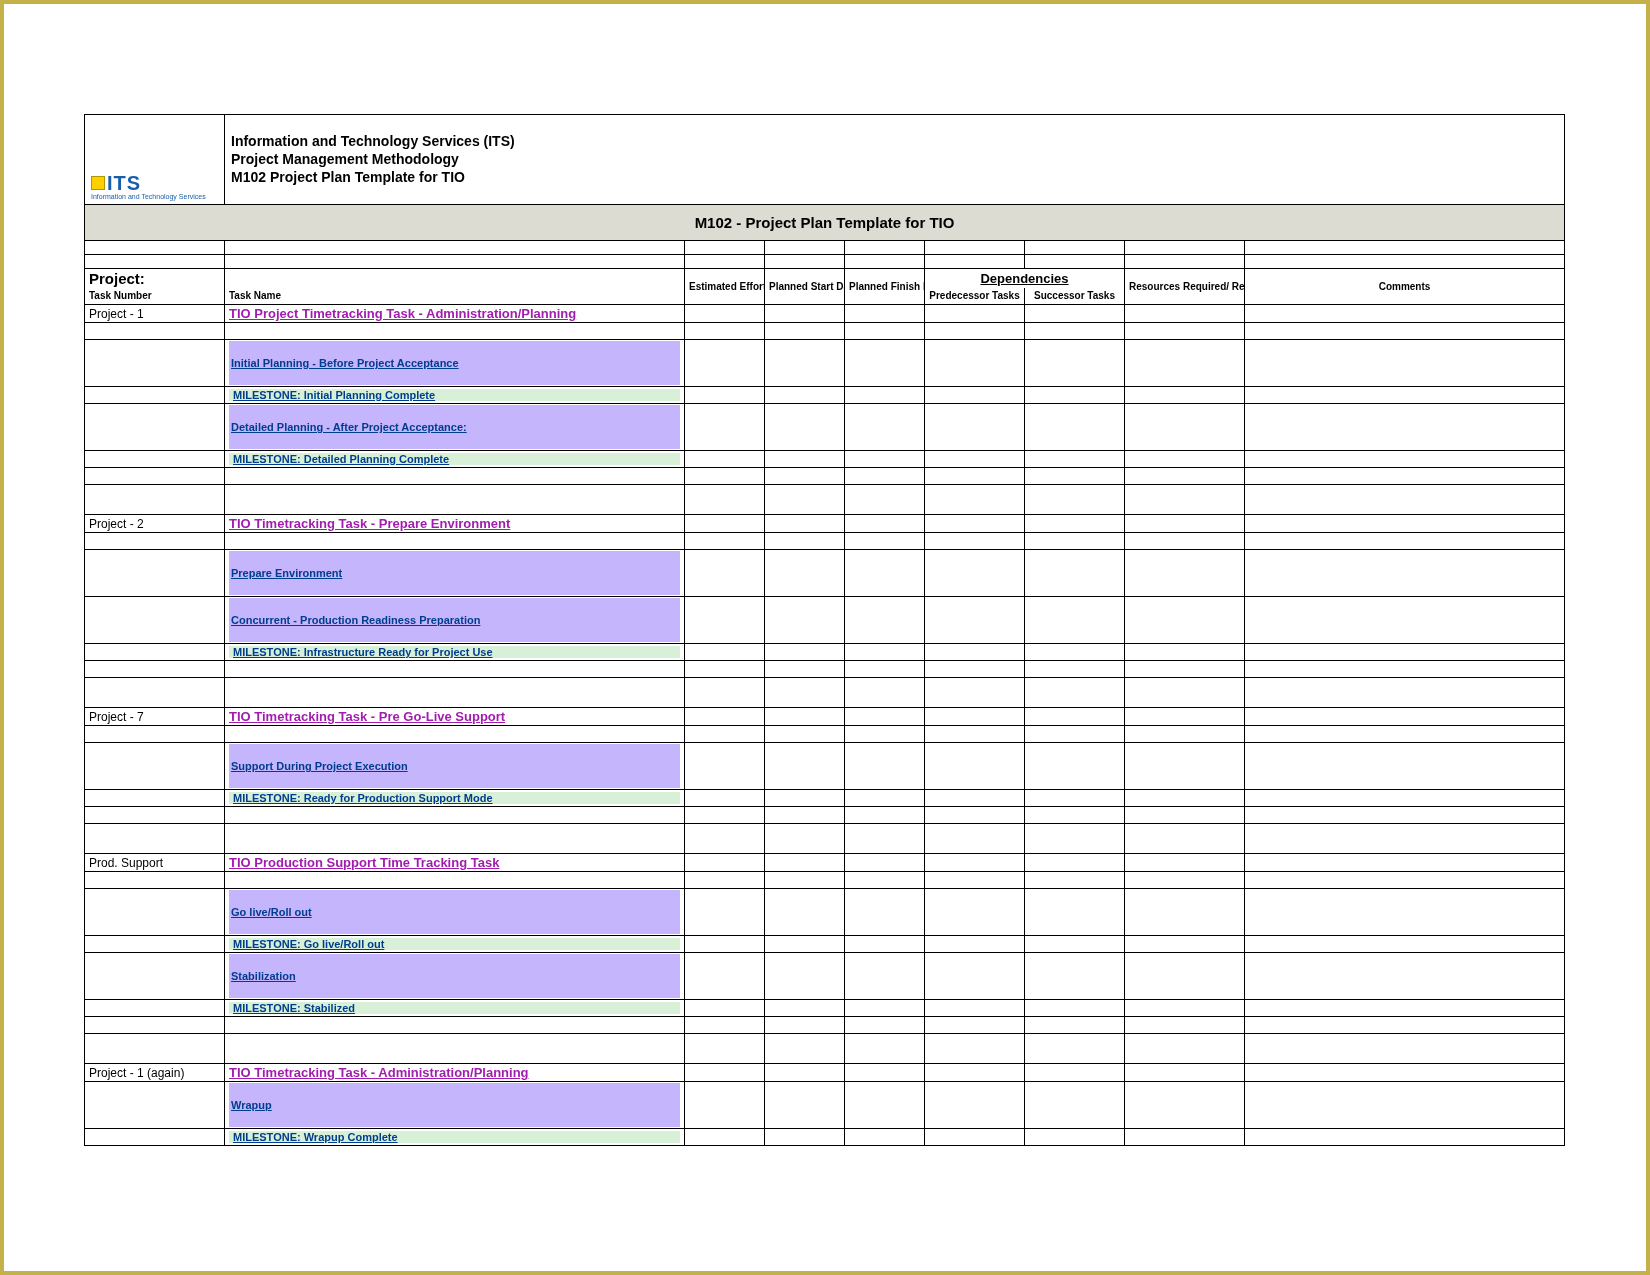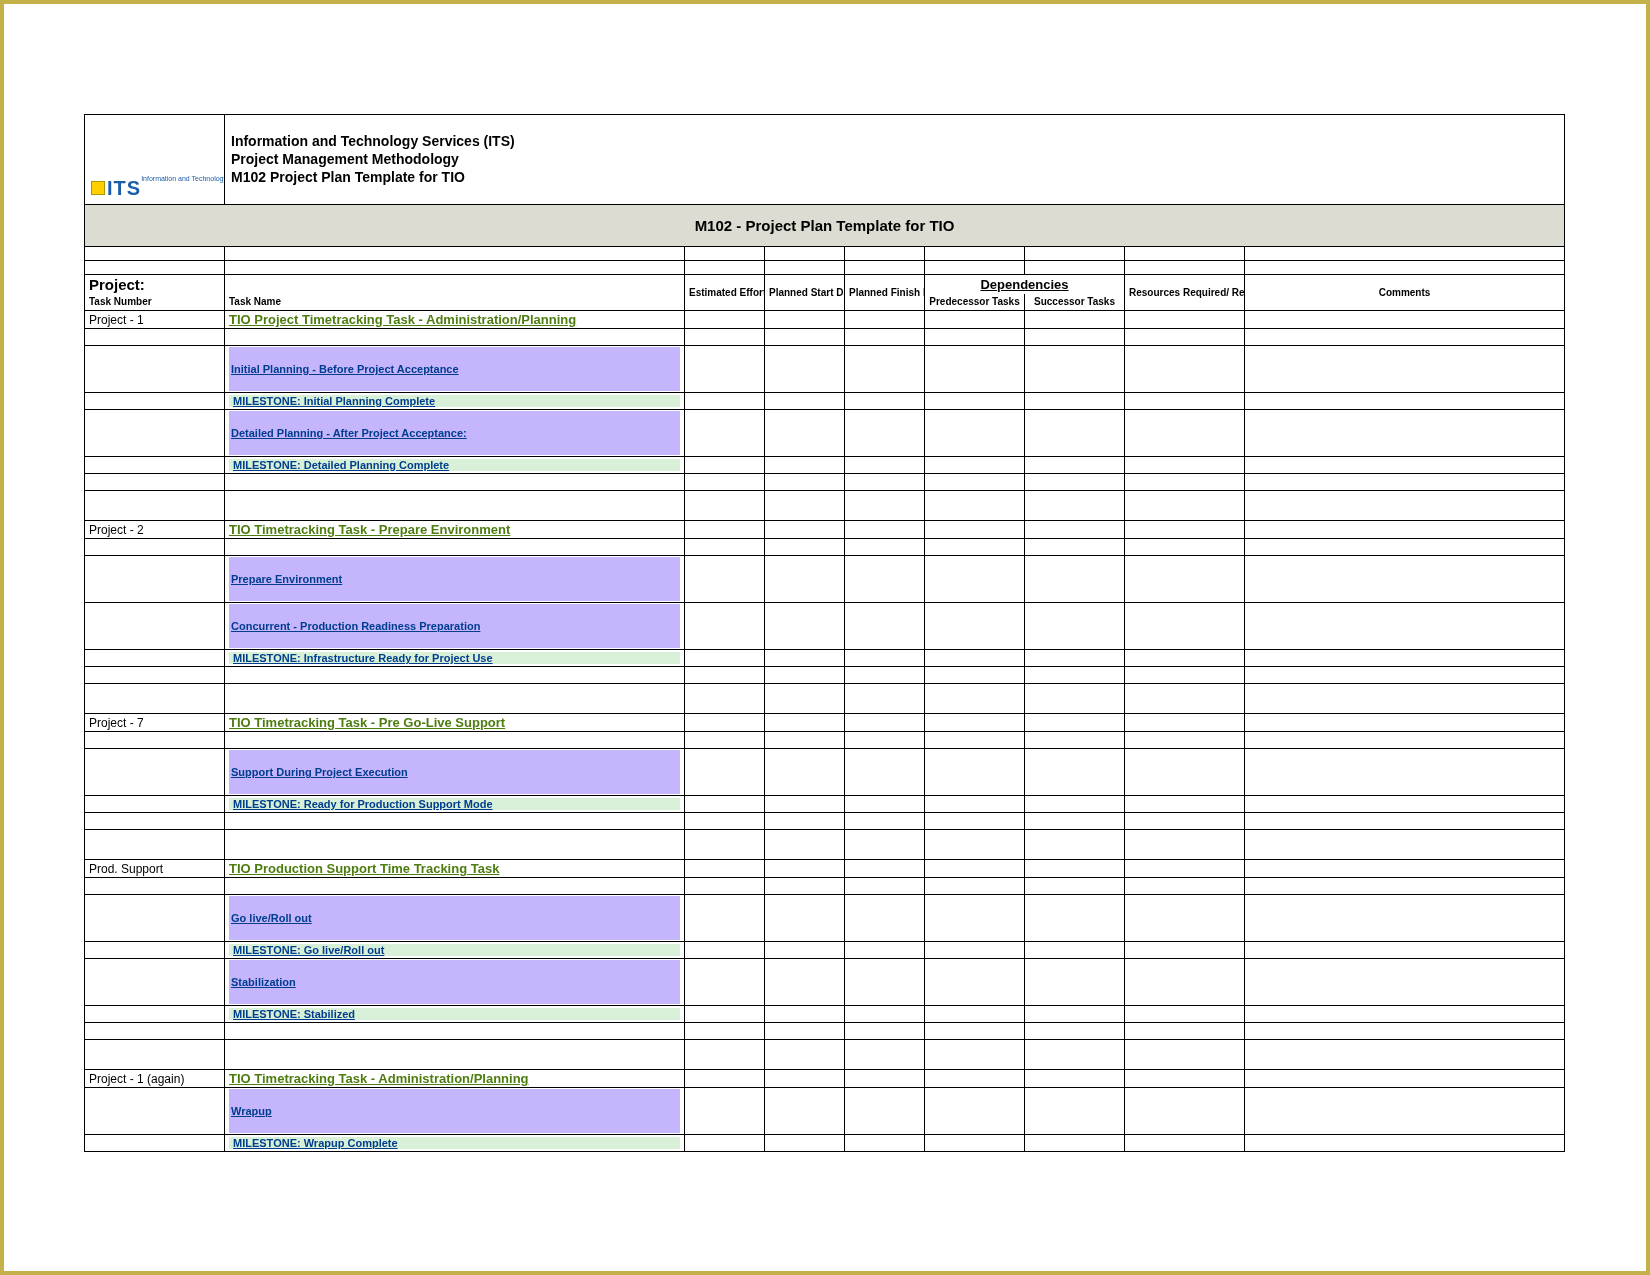--- a/index.html
+++ b/index.html
@@ -42,21 +42,21 @@
   col.c-res   { width: 120px; }
   col.c-cmt   { width: 320px; }
 
   .hdr-row td { border: 1px solid #000; }
   .logo-cell {
     text-align:left;
     vertical-align: bottom;
     padding: 4px 6px;
   }
   .logo-block {
-    display: flex; flex-direction: row; align-items: flex-start;
+    display: flex; flex-direction: column; align-items: flex-start;
   }
   .logo-top { display:flex; align-items:center; gap:2px; }
   .logo-sq {
     width:14px; height:14px; background:#ffcf00; border:1px solid #aa9900;
   }
   .logo-text {
     font-family: Arial, sans-serif; font-weight:bold; font-size:20px;
     color:#1a5eaa; letter-spacing:1px;
   }
   .logo-sub {
@@ -64,41 +64,41 @@
   }
   .hdr-lines {
     font-size: 14px; font-weight: bold; line-height: 1.3;
     padding: 17px 6px;
   }
   .title-band td {
     background: #dcdcd2;
     text-align: center;
     font-size: 15px;
     font-weight: bold;
-    height: 42px;
+    height: 36px;
   }
   .spacer td { height: 14px; }
   .spacer-lg td { height: 30px; }
 
   .col-hdr td, .col-hdr th {
     background:#fff;
     font-size:10px;
     font-weight:bold;
     text-align:center;
     vertical-align: middle;
   }
   .col-hdr .left { text-align:left;margin-left:42px; }
   .proj-label {
     font-size:15px; font-weight:bold;
   }
   .deps-hdr { text-decoration: underline; font-weight:bold; font-size:13px; }
   .small-hdr { font-size:10px; font-weight:bold; text-align:center; }
 
   .section-title {
-    color:#4d7c0f; font-weight:bold; font-size:13px;
+    color:#a21caf; font-weight:bold; font-size:13px;
     text-decoration: underline;
   }
   .subtask {
     color:#003d8f; font-weight:bold; font-size:11px;
     text-decoration: underline;
     background:#c4b5fd;
     display:block; padding:16px 2px;
   }
   .milestone {
     color:#003d8f; font-weight:bold; font-size:11px;

